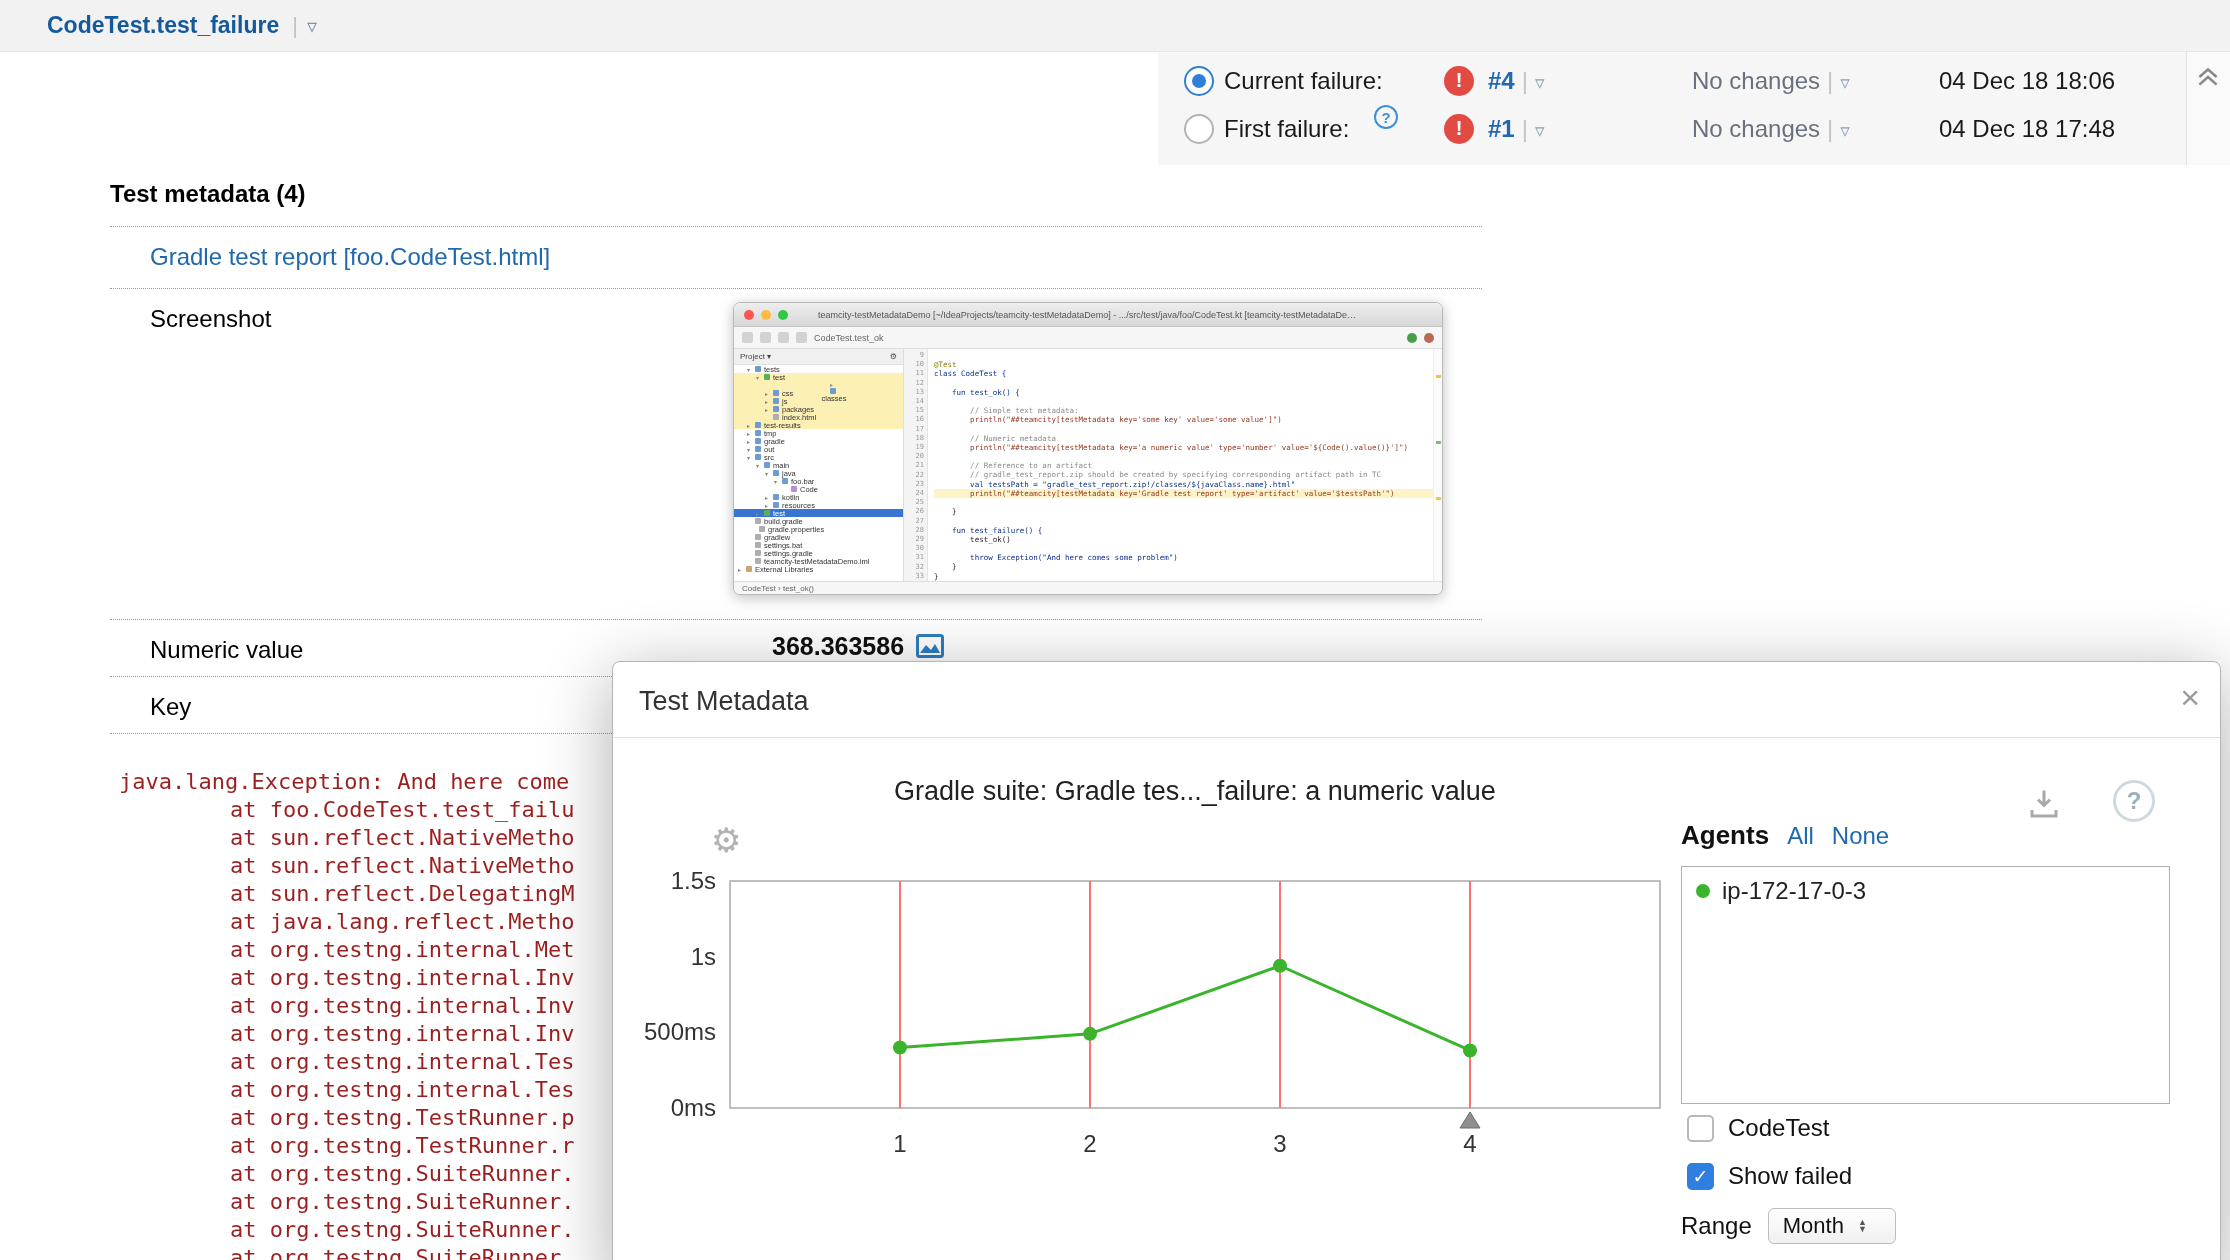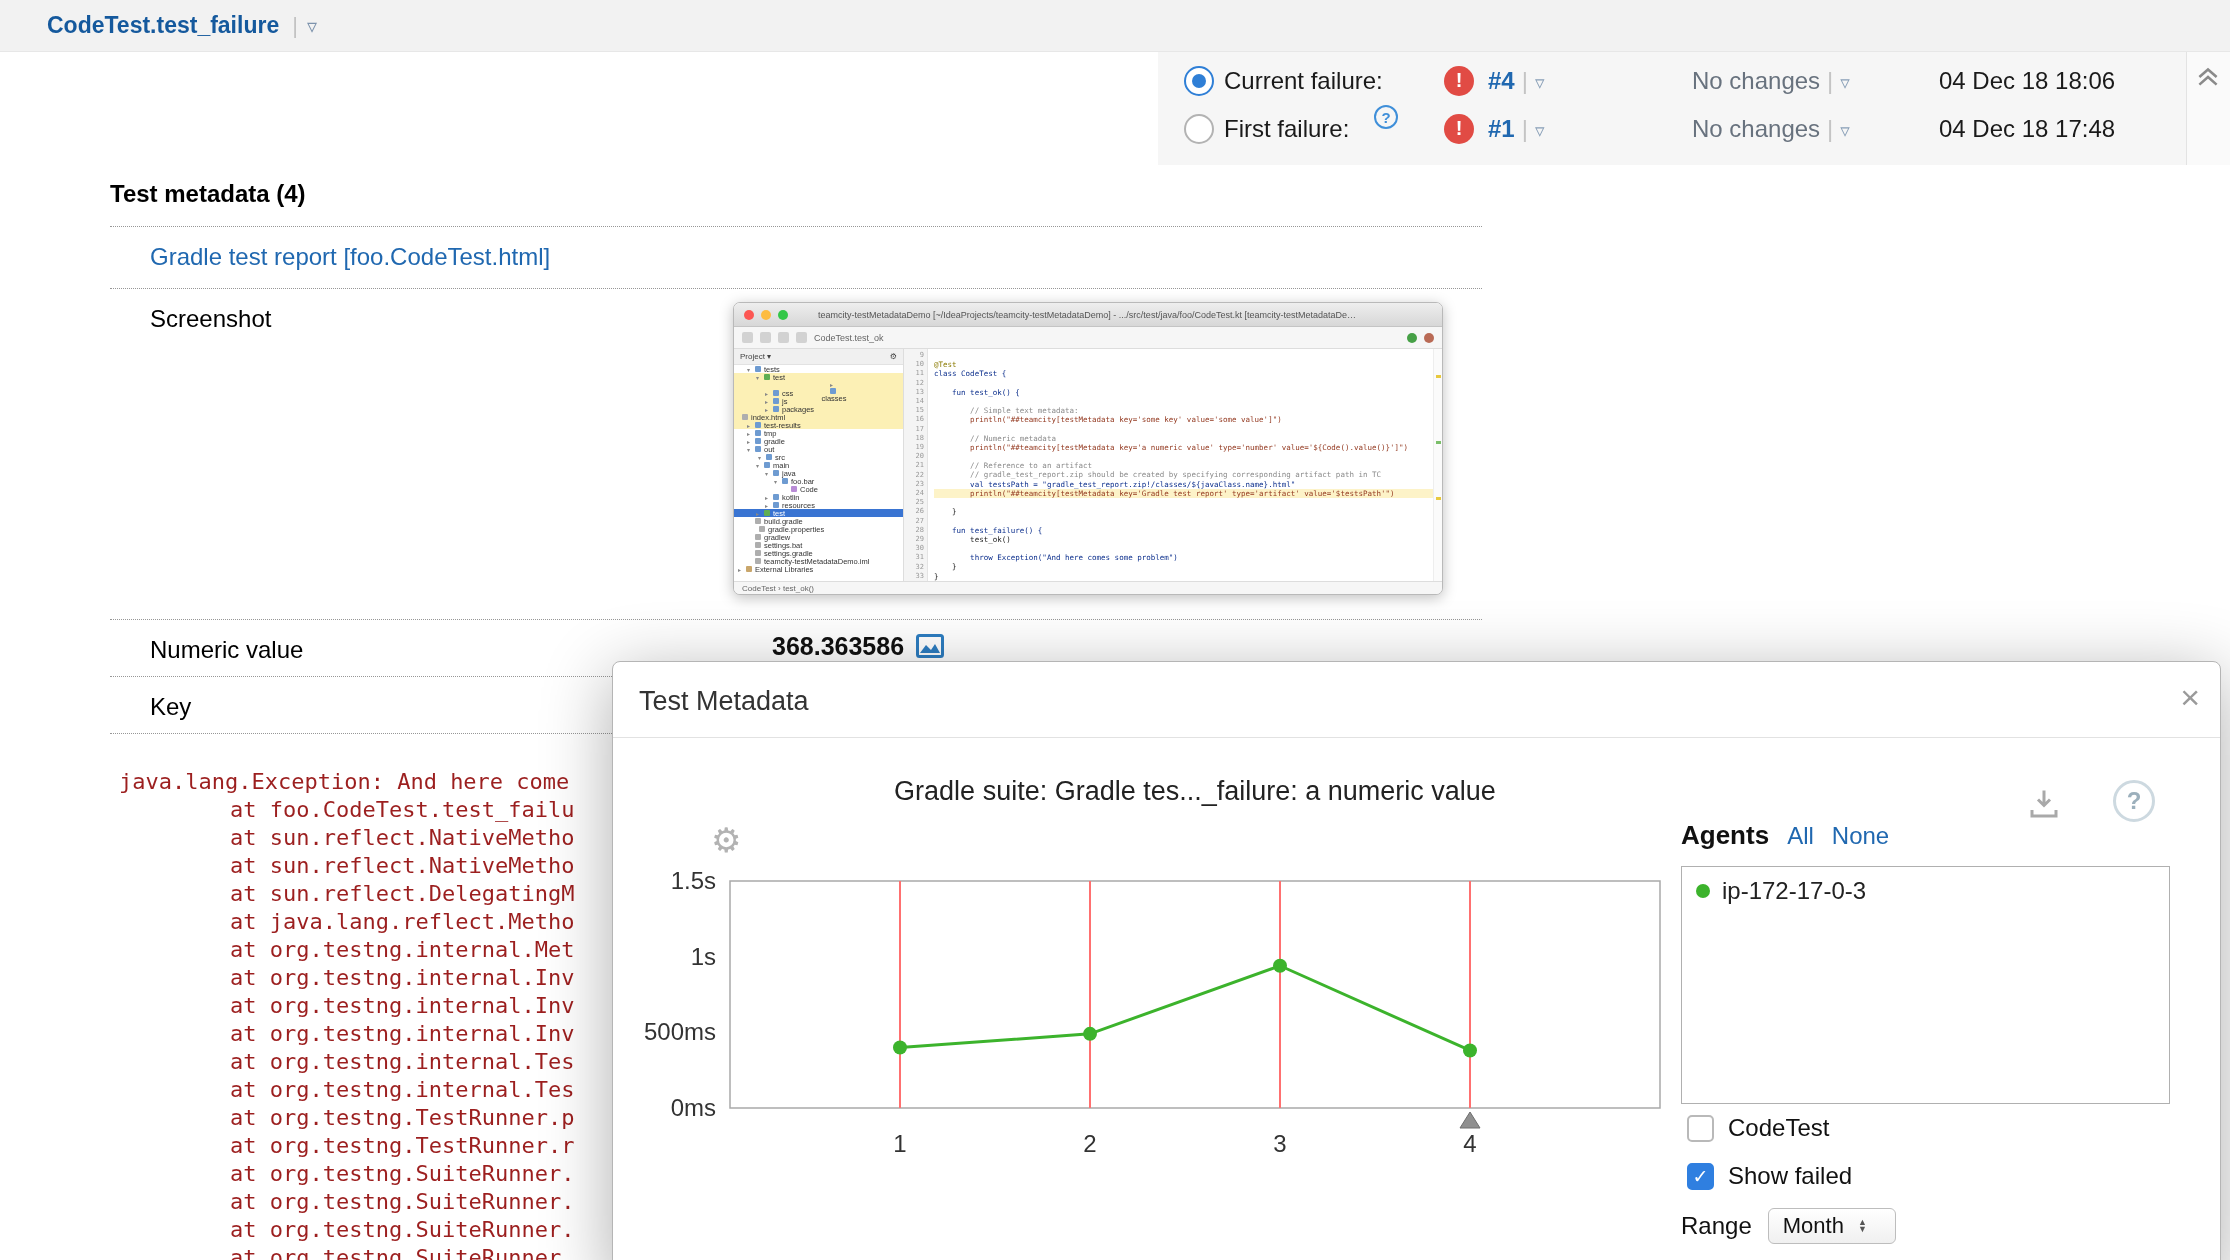--- a/index.html
+++ b/index.html
@@ -214,21 +214,21 @@
               <div class="t-row hl-yellow" style="padding-left: 31px;">
                 <span class="t-arrow">▸</span>
                 <span class="t-ic k-dir"></span>
                 <span>js</span>
               </div>
               <div class="t-row hl-yellow" style="padding-left: 31px;">
                 <span class="t-arrow">▸</span>
                 <span class="t-ic k-dir"></span>
                 <span>packages</span>
               </div>
-              <div class="t-row hl-yellow" style="">
+              <div class="t-row hl-yellow" style="padding-left: 31px;">
                 <span class="t-arrow"></span>
                 <span class="t-ic k-file"></span>
                 <span>index.html</span>
               </div>
               <div class="t-row hl-yellow" style="padding-left: 13px;">
                 <span class="t-arrow">▸</span>
                 <span class="t-ic k-dir"></span>
                 <span>test-results</span>
               </div>
               <div class="t-row" style="padding-left: 13px;">
@@ -239,21 +239,21 @@
               <div class="t-row" style="padding-left: 13px;">
                 <span class="t-arrow">▸</span>
                 <span class="t-ic k-dir"></span>
                 <span>gradle</span>
               </div>
               <div class="t-row" style="padding-left: 13px;">
                 <span class="t-arrow">▾</span>
                 <span class="t-ic k-dir"></span>
                 <span>out</span>
               </div>
-              <div class="t-row" style="padding-left: 24px;">
+              <div class="t-row" style="padding-left: 13px;">
                 <span class="t-arrow">▾</span>
                 <span class="t-ic k-dir"></span>
                 <span>src</span>
               </div>
               <div class="t-row" style="padding-left: 22px;">
                 <span class="t-arrow">▾</span>
                 <span class="t-ic k-dir"></span>
                 <span>main</span>
               </div>
               <div class="t-row" style="padding-left: 31px;">

